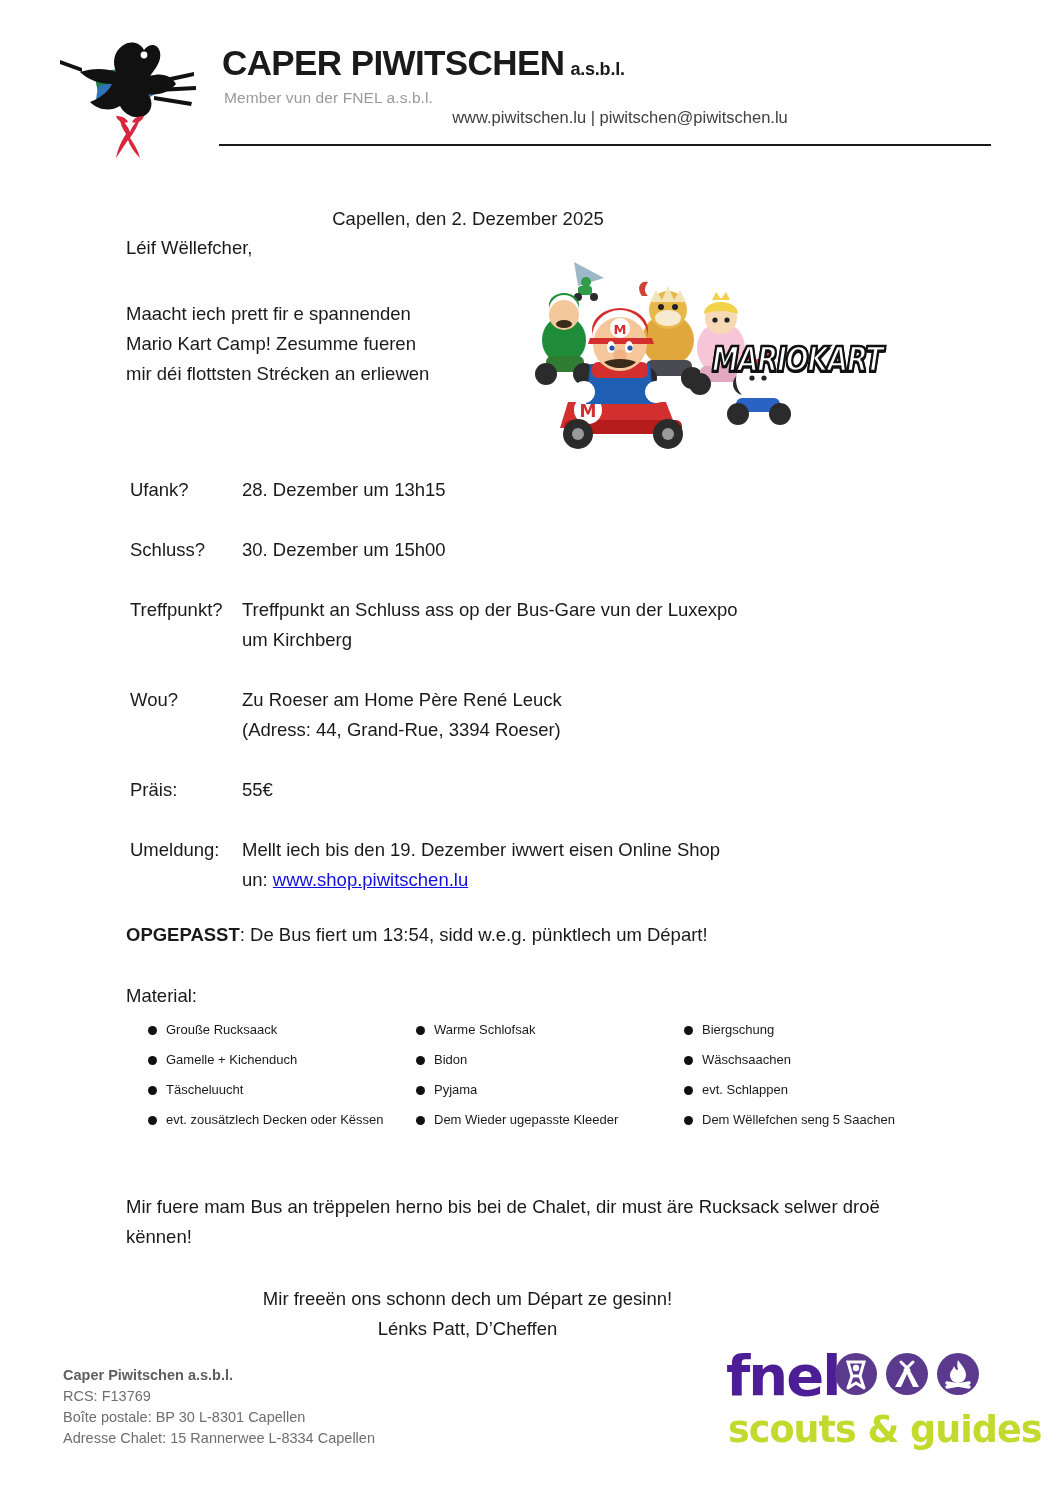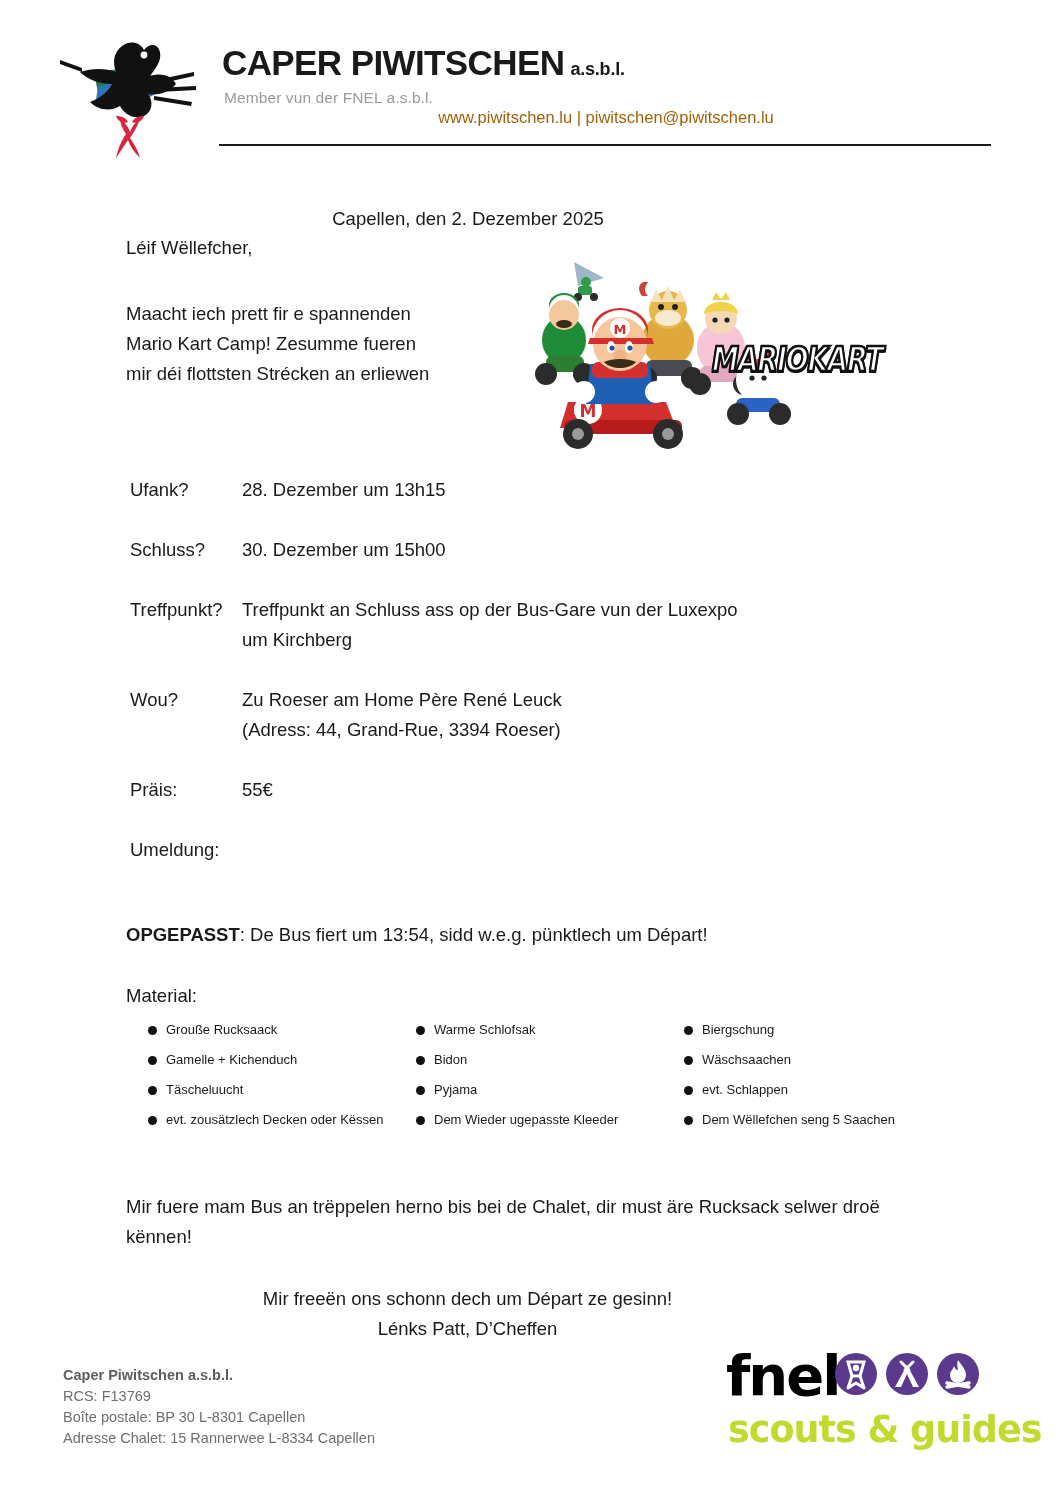--- a/index.html
+++ b/index.html
@@ -50,25 +50,25 @@
   .org-sub {
     position: absolute;
     left: 224px; top: 89px;
     font-size: 15.5px;
     color: #9a9a9a;
     letter-spacing: 0.1px;
     white-space: nowrap;
   }
   .org-contact {
     position: absolute;
-    left: 222px; top: 108px;
+    left: 236px; top: 108px;
     width: 768px;
     text-align: center;
     font-size: 16.5px;
-    color: #a16207;
+    color: #404040;
     white-space: nowrap;
   }
   .header-rule {
     position: absolute;
     left: 219px; top: 144px;
     width: 772px;
     height: 0;
     border-top: 2.4px solid #1a1a1a;
   }
 
@@ -222,21 +222,21 @@
     position: absolute;
     left: 726px; top: 1348px;
     width: 272px; height: 110px;
   }
   .fnel-word {
     position: absolute;
     left: 0; top: 0;
     font-family: "DejaVu Sans", sans-serif;
     font-size: 56px;
     font-weight: 700;
-    color: #000000;
+    color: #4c1d95;
     letter-spacing: -2px;
     line-height: 56px;
   }
   .fnel-icons {
     position: absolute;
     left: 108px; top: 4px;
     display: flex;
     gap: 7px;
   }
   .fnel-sub {
@@ -449,20 +449,24 @@
     <div class="info-row">
       <div class="info-label">Präis:</div>
       <div class="info-value">
         <span class="line">55€</span>
       </div>
     </div>
     <div class="info-spacer"></div>
 
     <div class="info-row">
       <div class="info-label">Umeldung:</div>
+      <div class="info-value">
+        <span class="line">Mellt iech bis den 19. Dezember iwwert eisen Online Shop</span>
+        <span class="line"><span>un: </span><a class="shop-link" href="#">www.shop.piwitschen.lu</a></span>
+      </div>
     </div>
   </div>
 
   <div class="warning">
     <strong>OPGEPASST</strong><span>: De Bus fiert um 13:54, sidd w.e.g. pünktlech um Départ!</span>
   </div>
 
   <div class="material-head">Material:</div>
 
   <div class="material-grid">

